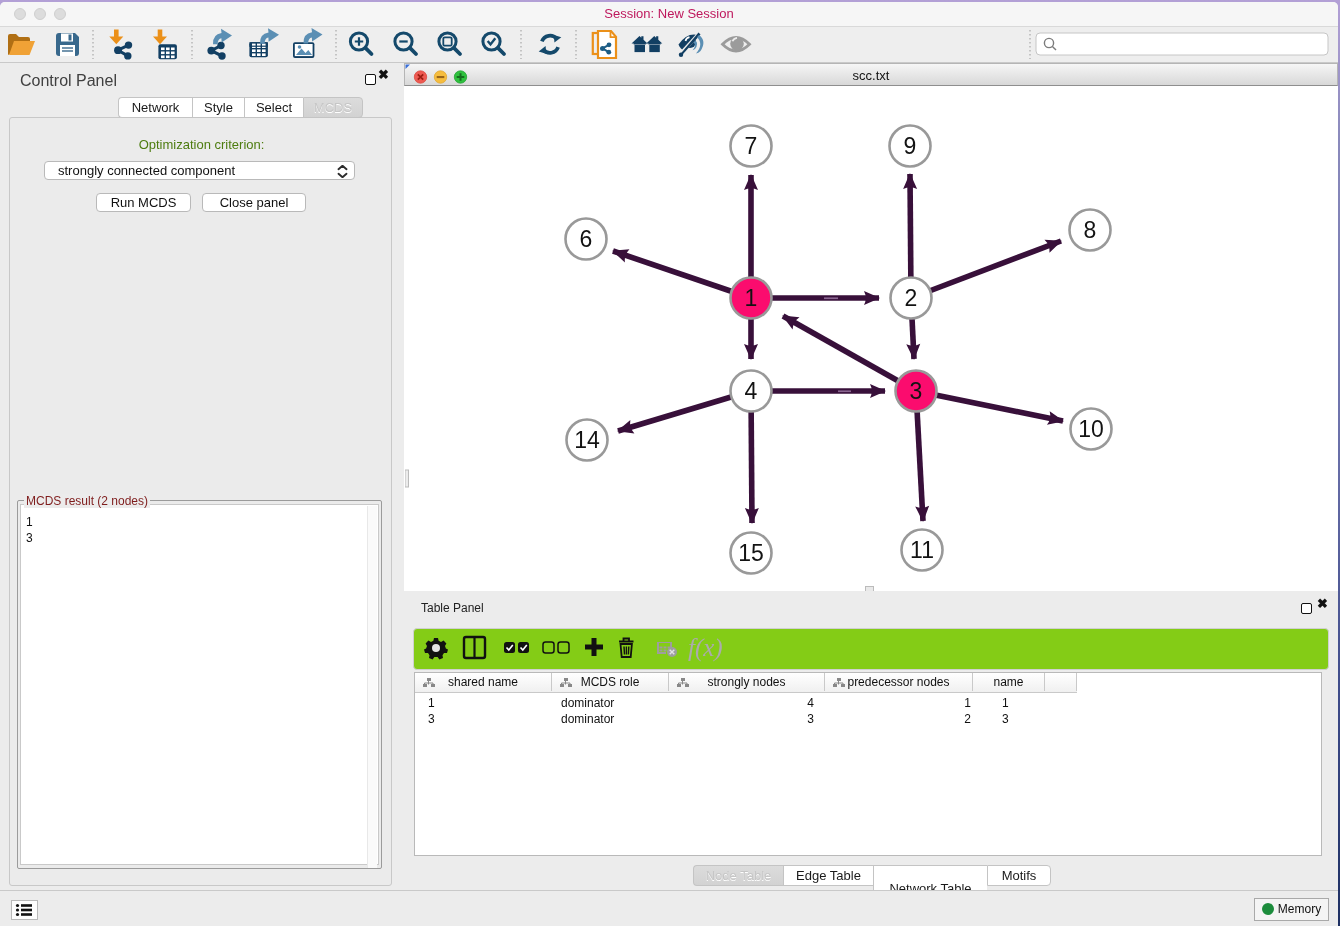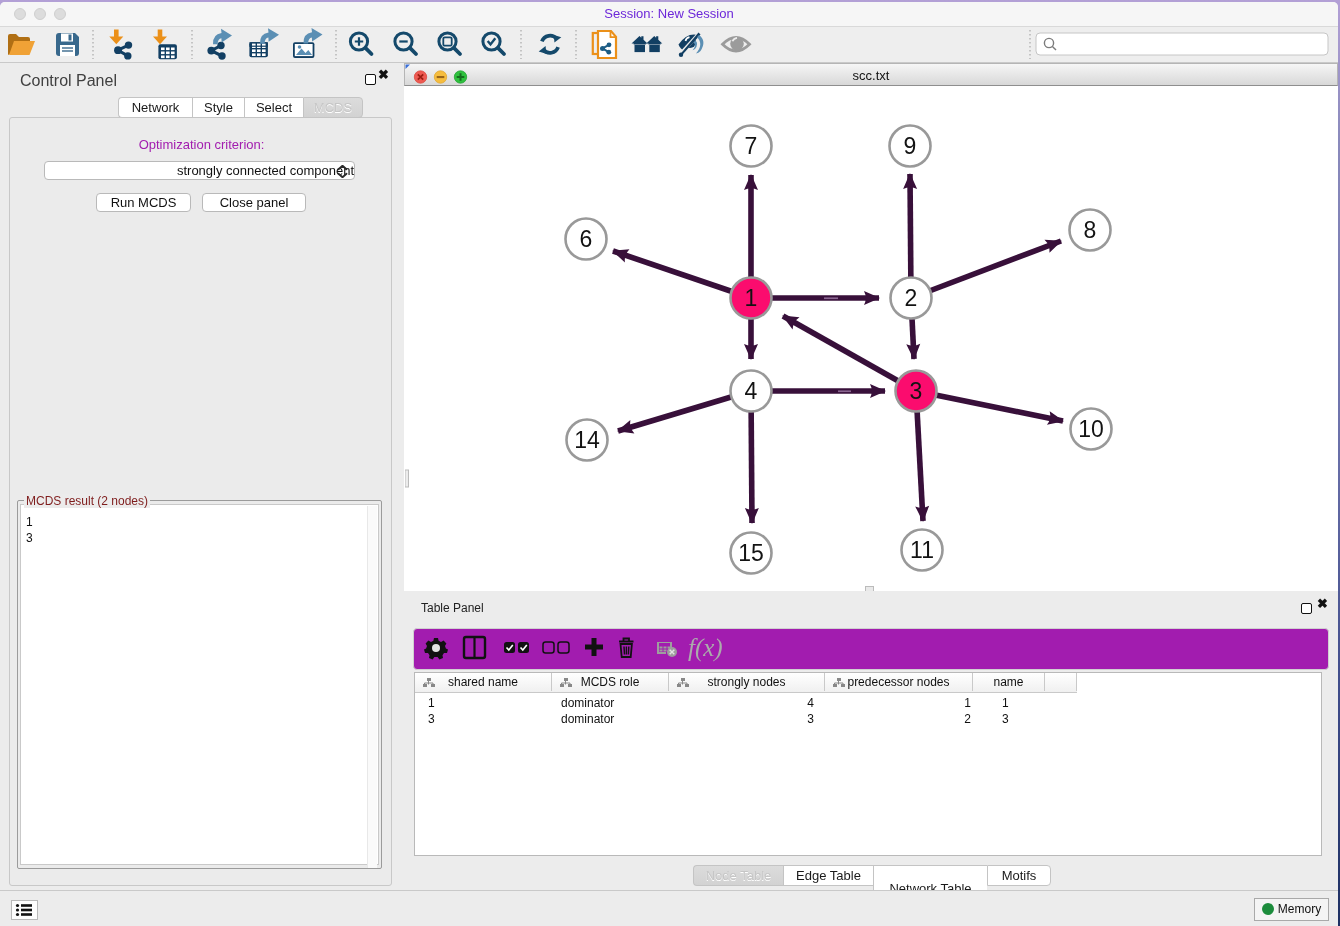--- a/index.html
+++ b/index.html
@@ -1,53 +1,53 @@
 <!DOCTYPE html>
 <html><head>
 <meta charset="utf-8">
 <style>
 html,body{margin:0;padding:0;}
 body{width:1340px;height:926px;overflow:hidden;font-family:"Liberation Sans",sans-serif;background:linear-gradient(#b3a0d6 0%,#8a8abc 15%,#6f74ad 45%,#3f4c8a 75%,#1d2f62 100%);}
 #app{position:absolute;left:0;top:2px;width:1338px;height:924px;background:#ececec;border-top-left-radius:5px;border-top-right-radius:5px;}
 
 #titlebar{position:absolute;left:0;top:0;width:1338px;height:24px;background:#f6f6f6;border-bottom:1px solid #d9d9d9;border-top-left-radius:5px;border-top-right-radius:5px;}
 .tl{position:absolute;top:6px;width:12px;height:12px;border-radius:50%;background:#dcdcdc;border:1px solid #cfcfcf;box-sizing:border-box;}
-#wtitle{position:absolute;top:4px;left:0;width:100%;text-align:center;color:#6d28d9;font-size:13px;}
+#wtitle{position:absolute;top:4px;left:0;width:100%;text-align:center;color:#be185d;font-size:13px;}
 
 #toolbar{position:absolute;left:0;top:25px;width:1338px;height:35px;background:#eeeeee;border-bottom:1px solid #cicic;}
 #toolbar{border-bottom:1px solid #c9c9c9;}
 
 #cpanel{position:absolute;left:0;top:61px;width:403px;height:827px;background:#ececec;}
 #cp-title{position:absolute;left:20px;top:9px;font-size:16px;color:#404040;}
 .hdr-sq{position:absolute;top:11px;width:11px;height:11px;border:1.5px solid #111;border-radius:2px;box-sizing:border-box;background:#fff;}
 .hdr-x{position:absolute;top:4px;font-size:13px;font-weight:bold;color:#111;}
 
 .tabrow{position:absolute;display:flex;margin-left:40px;}
 .tab{height:21px;line-height:20px;background:#fff;border:1px solid #c4c4c4;border-right:none;font-size:13px;color:#1a1a1a;text-align:center;padding:0 12px;box-sizing:border-box;}
 .tab:first-child{border-radius:4px 0 0 4px;}
 .tab:last-child{border-right:1px solid #c4c4c4;border-radius:0 4px 4px 0;}
 .tab.sel{background:linear-gradient(#dcdcdc,#d2d2d2);color:#c6c6c6;text-shadow:0 1px 0 #fff;}
 #cp-content{position:absolute;left:9px;top:54px;width:383px;height:769px;background:#ebebeb;border:1px solid #c8c8c8;border-radius:3px;box-sizing:border-box;}
-#opt-label{position:absolute;left:0;top:74px;width:100%;text-align:center;font-size:13px;color:#a21caf;}
-#opt-select{position:absolute;left:44px;top:98px;width:311px;height:19px;background:#fff;border:1px solid #b9b9b9;border-radius:4px;box-sizing:border-box;font-size:13px;color:#111;line-height:17px;padding-left:13px;text-align:right;}
+#opt-label{position:absolute;left:0;top:74px;width:100%;text-align:center;font-size:13px;color:#4d7c0f;}
+#opt-select{position:absolute;left:44px;top:98px;width:311px;height:19px;background:#fff;border:1px solid #b9b9b9;border-radius:4px;box-sizing:border-box;font-size:13px;color:#111;line-height:17px;padding-left:13px;}
 .btn{position:absolute;height:19px;background:#fff;border:1px solid #b9b9b9;border-radius:4px;box-sizing:border-box;font-size:13px;color:#111;text-align:center;line-height:17px;}
 
 #mcds-box{position:absolute;left:17px;top:437px;width:365px;height:369px;border:1px solid #9b9b9b;border-radius:2px;box-sizing:border-box;}
 #mcds-legend{position:absolute;left:6px;top:-7px;background:#ececec;font-size:12px;color:#7f1d1d;padding:0 2px;}
 #mcds-text{position:absolute;left:2px;top:3px;width:359px;height:361px;background:#fff;border:1px solid #c9c9c9;box-sizing:border-box;font-size:12px;color:#111;padding:9px 0 0 5px;line-height:16px;}
 #mcds-scroll{position:absolute;right:1px;top:1px;width:9px;height:362px;background:#fafafa;border-left:1px solid #e8e8e8;}
 
 #netframe{position:absolute;left:404px;top:61px;width:934px;height:528px;}
 #nf-title{position:absolute;left:0;top:0;width:100%;height:23px;background:linear-gradient(#f6f6f6,#d8d8d8);border:1px solid #b5b5b5;border-bottom:1px solid #8e8e8e;box-sizing:border-box;}
 #nf-text{position:absolute;top:4px;left:0;width:100%;text-align:center;font-size:13px;color:#111;}
 #canvas{position:absolute;left:0;top:23px;width:934px;height:505px;background:#fff;overflow:hidden;}
 
 #tpanel{position:absolute;left:404px;top:590px;width:934px;height:298px;background:#ececec;}
 #tp-title{position:absolute;left:17px;top:9px;font-size:12px;color:#222;}
-#tp-toolbar{position:absolute;left:9px;top:36px;width:916px;height:42px;background:#a21caf;border:1px solid #d0d0d0;border-radius:4px;box-sizing:border-box;}
+#tp-toolbar{position:absolute;left:9px;top:36px;width:916px;height:42px;background:#84cc16;border:1px solid #d0d0d0;border-radius:4px;box-sizing:border-box;}
 #tbl{position:absolute;left:10px;top:80px;width:908px;height:184px;background:#fff;border:1px solid #b9b9b9;box-sizing:border-box;}
 #tbl-hdr{position:absolute;left:0;top:0;height:19px;width:672px;background:linear-gradient(#ffffff,#f0f0f0);border-bottom:1px solid #c9c9c9;}
 .th{position:absolute;top:0;height:18px;border-right:1px solid #c9c9c9;font-size:12px;color:#111;text-align:center;line-height:18px;box-sizing:border-box;}
 .td{position:absolute;font-size:12px;color:#111;height:18px;line-height:18px;}
 .treeicon{position:absolute;top:5px;width:12px;height:10px;}
 
 #btabs{position:absolute;display:flex;left:289px;top:273px;}
 
 #statusbar{position:absolute;left:0;top:888px;width:1338px;height:36px;background:#ececec;border-top:1px solid #c9c9c9;}
 #list-btn{position:absolute;left:11px;top:9px;width:27px;height:20px;background:#fdfdfd;border:1px solid #b9b9b9;box-sizing:border-box;}

